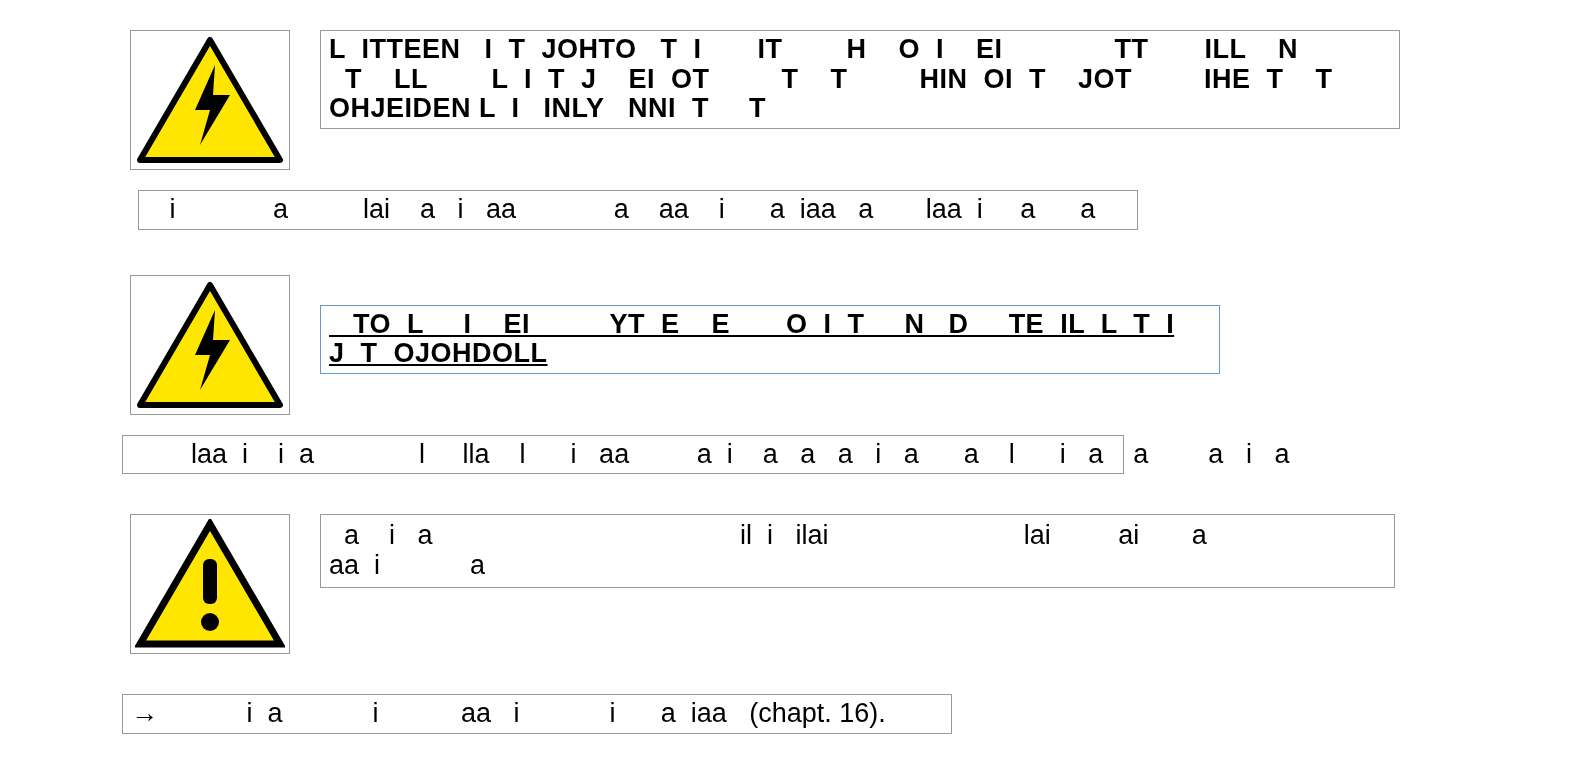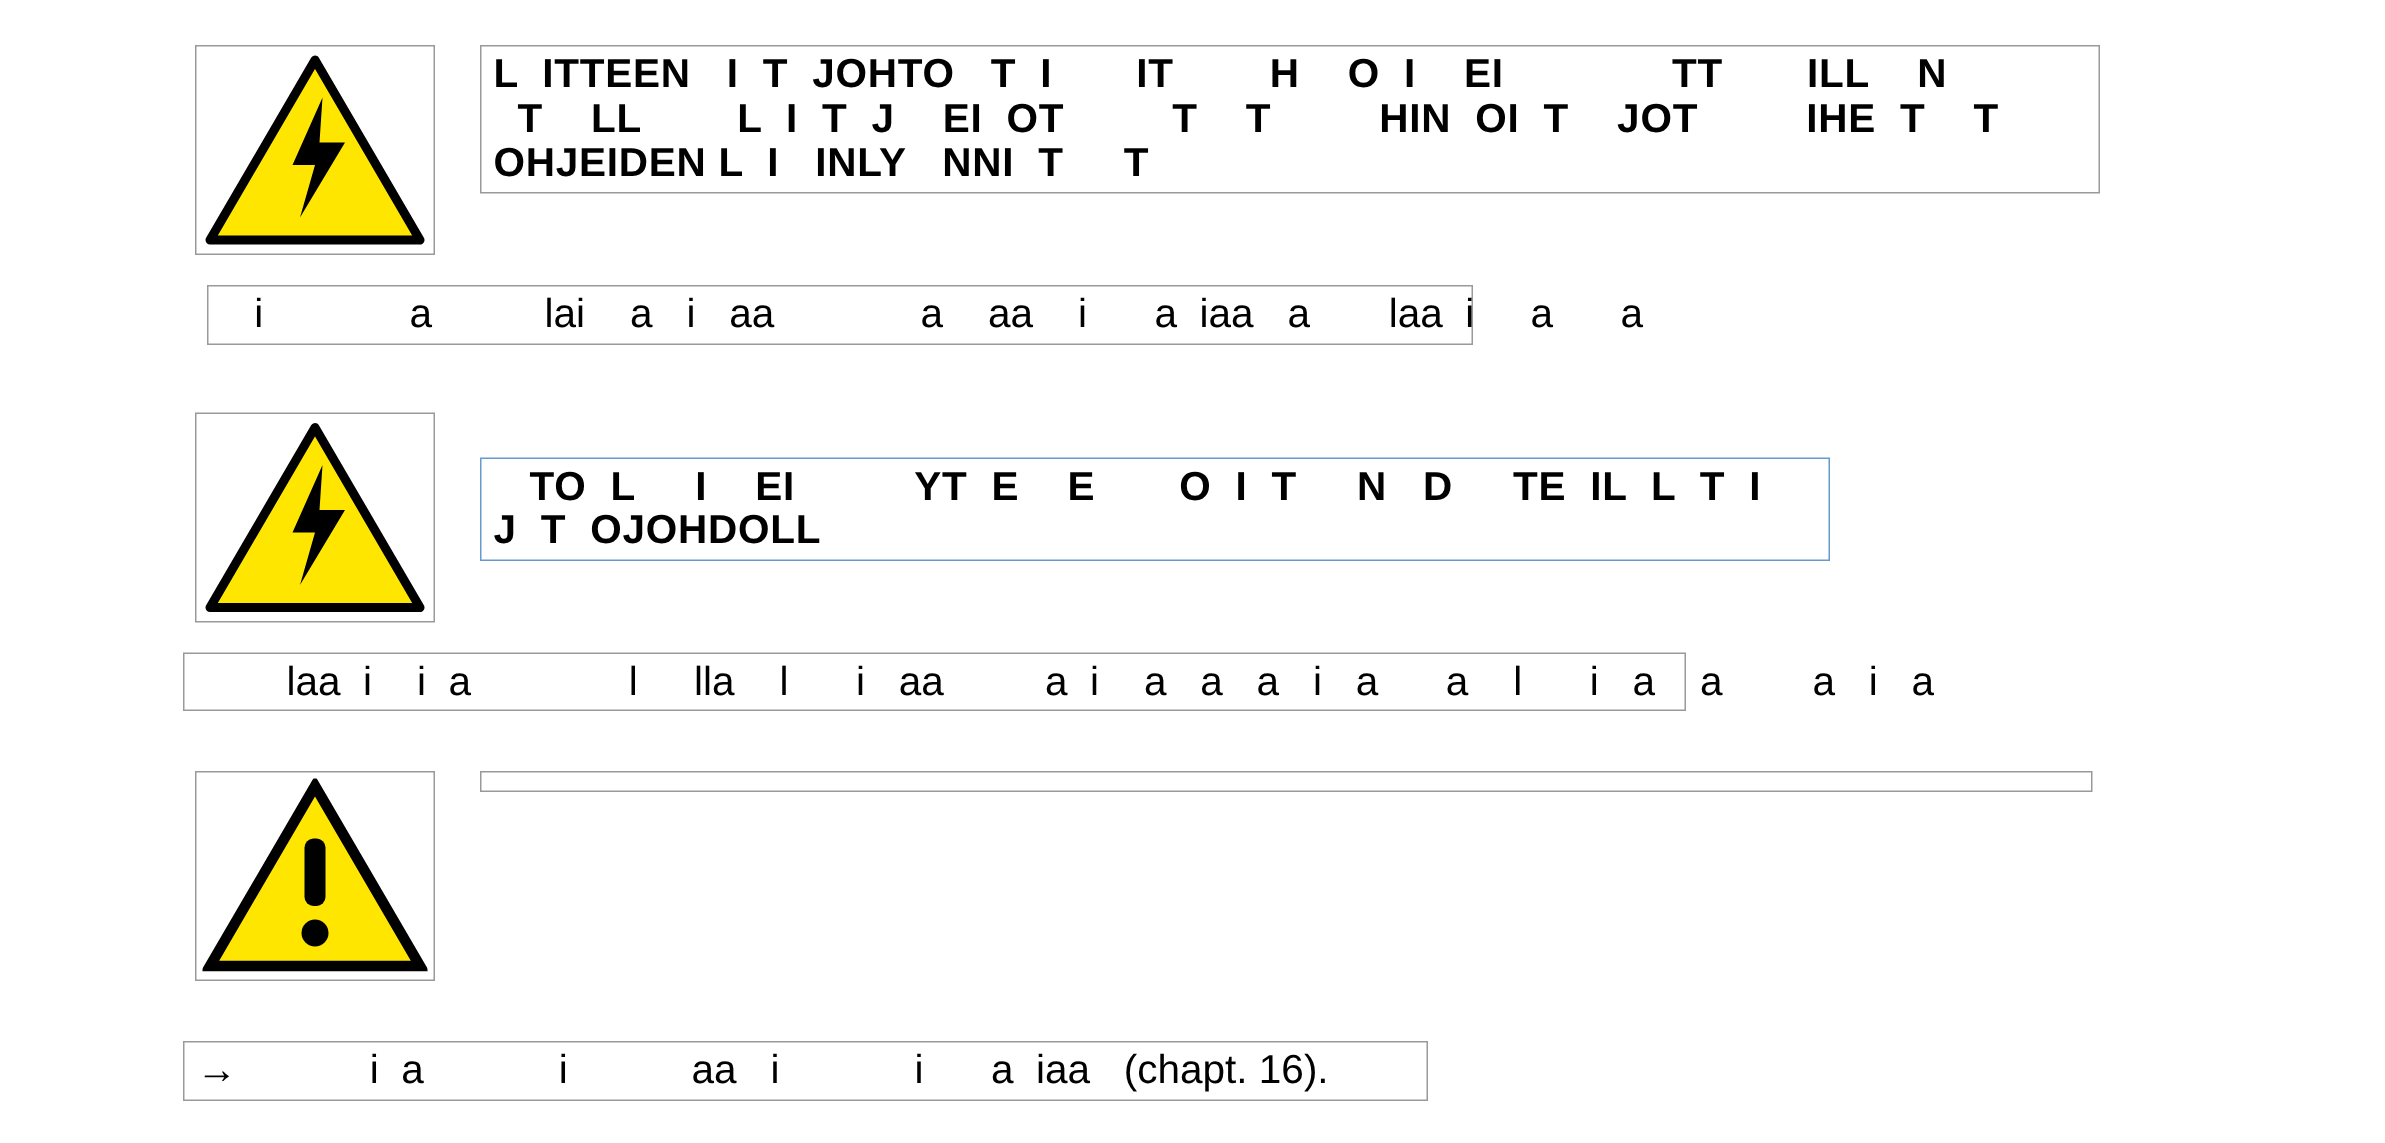--- a/index.html
+++ b/index.html
@@ -46,20 +46,21 @@
     background: #fff;
     padding: 4px 8px;
     font-size: 27px;
     line-height: 1.1;
     white-space: pre;
     margin-bottom: 20px;
     display: inline-block;
   }
   .text-box-blue {
     border: 1px solid #6699cc;
+    text-decoration: underline;
   }
   .arrow {
     font-size: 27px;
     margin-right: 6px;
   }
   .content-stack .black, .content-stack .red { display: block; }
 </style>
 </head>
 <body>
 
@@ -69,21 +70,21 @@
       <polygon points="75,5 145,125 5,125" fill="#ffe600" stroke="#000" stroke-width="6" stroke-linejoin="round"></polygon>
       <path d="M 80 30 L 60 75 L 75 75 L 65 110 L 95 60 L 78 60 Z" fill="#000"></path>
     </svg>
   </div>
   <div class="text-box bold" style="width:1080px">L  ITTEEN   I  T  JOHTO   T  I       IT        H    O  I    EI              TT       ILL    N
   T    LL        L  I  T  J    EI  OT         T    T         HIN  OI  T    JOT         IHE  T    T
 OHJEIDEN L  I   INLY   NNI  T     T</div>
 </div>
 
 <div style="margin-left:8px; margin-bottom:25px;">
-  <div class="text-box-standalone plain" style="width:844px">   i             a          lai    a   i   aa             a    aa    i      a  iaa   a       laa  i     a      a</div>
+  <div class="text-box-standalone plain" style="width:1000px">   i             a          lai    a   i   aa             a    aa    i      a  iaa   a       laa  i     a      a</div>
 </div>
 
 <div class="row">
   <div class="icon-box">
     <svg width="150" height="130" viewBox="0 0 150 130">
       <polygon points="75,5 145,125 5,125" fill="#ffe600" stroke="#000" stroke-width="6" stroke-linejoin="round"></polygon>
       <path d="M 80 30 L 60 75 L 75 75 L 65 110 L 95 60 L 78 60 Z" fill="#000"></path>
     </svg>
   </div>
   <div class="text-box text-box-blue bold" style="width:900px; margin-top:30px;">   TO  L     I    EI          YT  E    E       O  I  T     N   D     TE  IL  L  T  I
@@ -96,20 +97,22 @@
 
 <div class="row">
   <div class="icon-box">
     <svg width="150" height="130" viewBox="0 0 150 130">
       <polygon points="75,5 145,125 5,125" fill="#ffe600" stroke="#000" stroke-width="7" stroke-linejoin="miter"></polygon>
       <rect x="68" y="40" width="14" height="45" fill="#000" rx="6"></rect>
       <circle cx="75" cy="103" r="9" fill="#000"></circle>
     </svg>
   </div>
   <div class="text-box content-stack" style="width:1075px; padding:6px 8px;">
+    <span class="plain black">  a    i   a                                         il  i   ilai                          lai         ai       a
+aa  i            a</span>
   </div>
 </div>
 
 <div style="margin-left:-8px; margin-top:40px;">
   <div class="text-box-standalone plain" style="width:830px; display:flex; align-items:center;">
     <span class="arrow">→</span>
     <span>           i  a            i           aa   i            i      a  iaa   (chapt. 16).</span>
   </div>
 </div>
 

